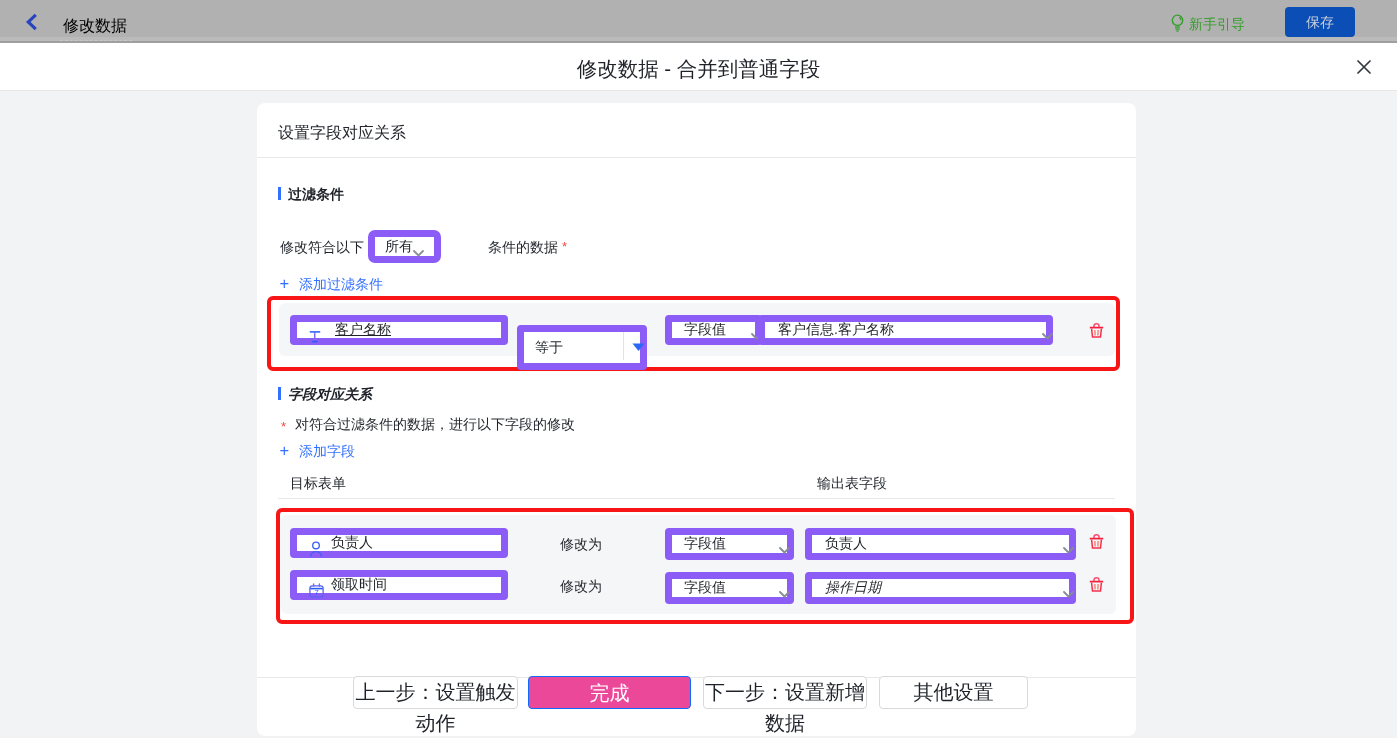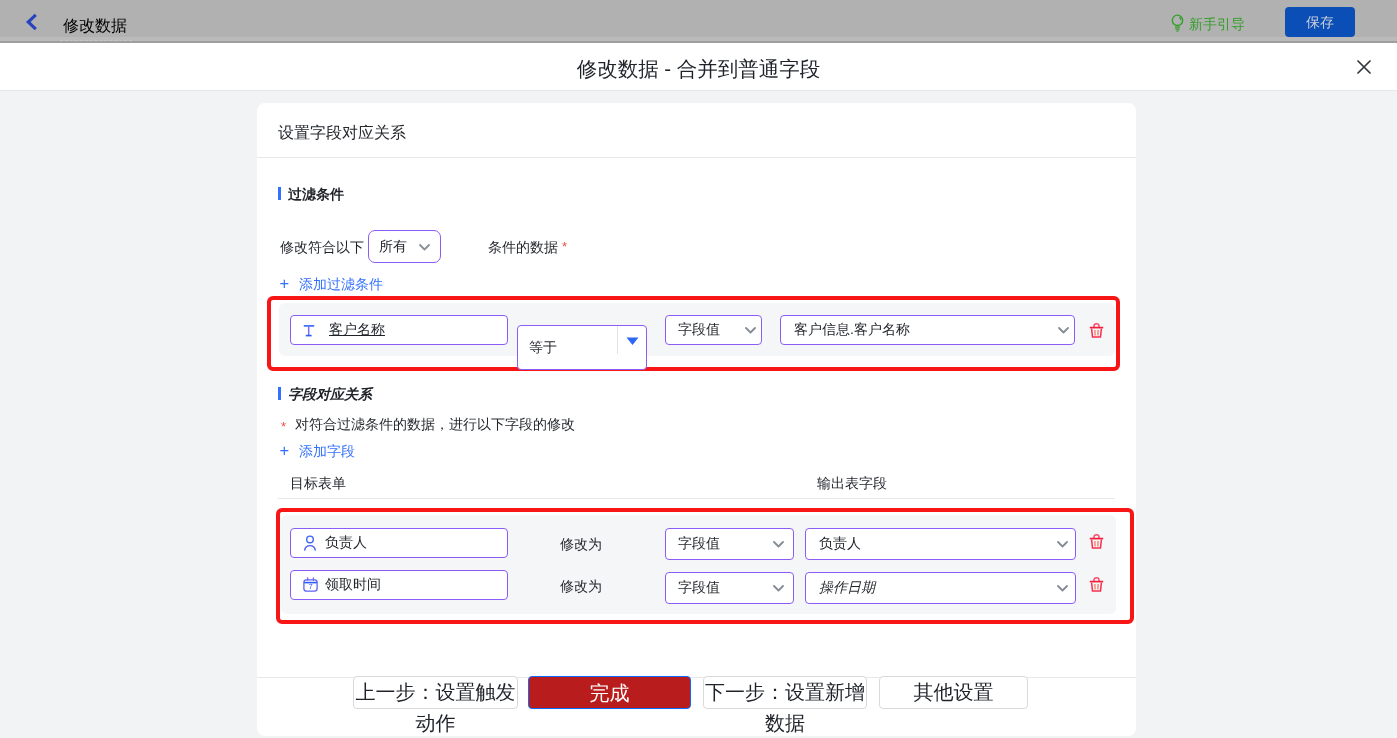--- a/index.html
+++ b/index.html
@@ -24,25 +24,25 @@
   .panel { position:absolute; left:257px; top:103px; width:879px; height:633px; background:#fff; border-radius:8px; }
 
   .f14 { font-size:14px; }
   .bold { font-weight:bold; }
   .blue { color:#3370ff; }
   .bluebar { position:absolute; width:3px; height:13px; background:#3370ff; }
 
   .redbox { position:absolute; border:4px solid #f81515; border-radius:6px; }
   .grayblock { position:absolute; background:#f5f6f7; border-radius:6px; }
 
-  .field { position:absolute; background:#fff; border:1px solid #8b5cf6; border-radius:4px; }
+  .field { position:absolute; background:#fff; border:7px solid #8b5cf6; border-radius:4px; }
   .field .txt { position:absolute; top:50%; transform:translateY(-50%); font-size:14px; color:#1f2329; white-space:nowrap; }
 
   .btn { position:absolute; top:676px; height:33px; border:1px solid #d9d9d9; border-radius:4px; background:#fff; font-size:20px; color:#1f2329; text-align:center; line-height:31px; }
-  .btn.primary { background:#b91c1c; border-color:#0f6bfb; color:#fff; line-height:33px; }
+  .btn.primary { background:#ec4899; border-color:#0f6bfb; color:#fff; line-height:33px; }
   .hline { position:absolute; height:1px; background:#e8e8e8; }
 </style>
 </head>
 <body>
 
 <div class="topbar">
   <div class="lightstrip"></div>
   <div class="darkline"></div>
   <svg class="abs" style="left:25px; top:13px;" width="13" height="18" viewBox="0 0 13 18">
     <polyline points="10.8,1.8 3.2,9 10.8,16.2" fill="none" stroke="#2743bd" stroke-width="3.1" stroke-linecap="butt" stroke-linejoin="miter"></polyline>
@@ -103,21 +103,21 @@
   <svg class="abs" style="left:108px; top:11px;" width="13" height="9" viewBox="0 0 13 9">
     <path d="M0.5 0.5 L6.5 8 L12.5 0.5 Z" fill="#2c68f5"></path>
   </svg>
 </div>
 <div class="field" style="left:665px; top:315px; width:97px; height:30px;">
   <span class="txt" style="left:12px;">字段值</span>
   <svg class="abs" style="left:79px; top:11px;" width="11" height="7" viewBox="0 0 11 7">
     <polyline points="1,1 5.5,5.5 10,1" fill="none" stroke="#858c96" stroke-width="1.8" stroke-linecap="round" stroke-linejoin="round"></polyline>
   </svg>
 </div>
-<div class="field" style="left:780px; top:315px; width:295px; height:30px;">
+<div class="field" style="left:758px; top:315px; width:295px; height:30px;">
   <span class="txt" style="left:13px;">客户信息.客户名称</span>
   <svg class="abs" style="left:277px; top:11px;" width="11" height="7" viewBox="0 0 11 7">
     <polyline points="1,1 5.5,5.5 10,1" fill="none" stroke="#858c96" stroke-width="1.8" stroke-linecap="round" stroke-linejoin="round"></polyline>
   </svg>
 </div>
 <svg class="abs trash" style="left:1089px; top:322px;" width="15" height="16" viewBox="0 0 15 16">
   <path d="M5.0 4.9 V4.0 Q5.0 1.8 7.5 1.8 Q10.0 1.8 10.0 4.0 V4.9" fill="none" stroke="#f54e6e" stroke-width="1.5"></path>
   <line x1="0.8" y1="5.6" x2="14.2" y2="5.6" stroke="#f51f3c" stroke-width="1.7"></line>
   <path d="M2.6 6.6 L3.5 15.1 H11.5 L12.4 6.6" fill="none" stroke="#f5304d" stroke-width="1.5"></path>
   <line x1="5.9" y1="7.9" x2="6.1" y2="13.6" stroke="#fa7062" stroke-width="1.25"></line>

